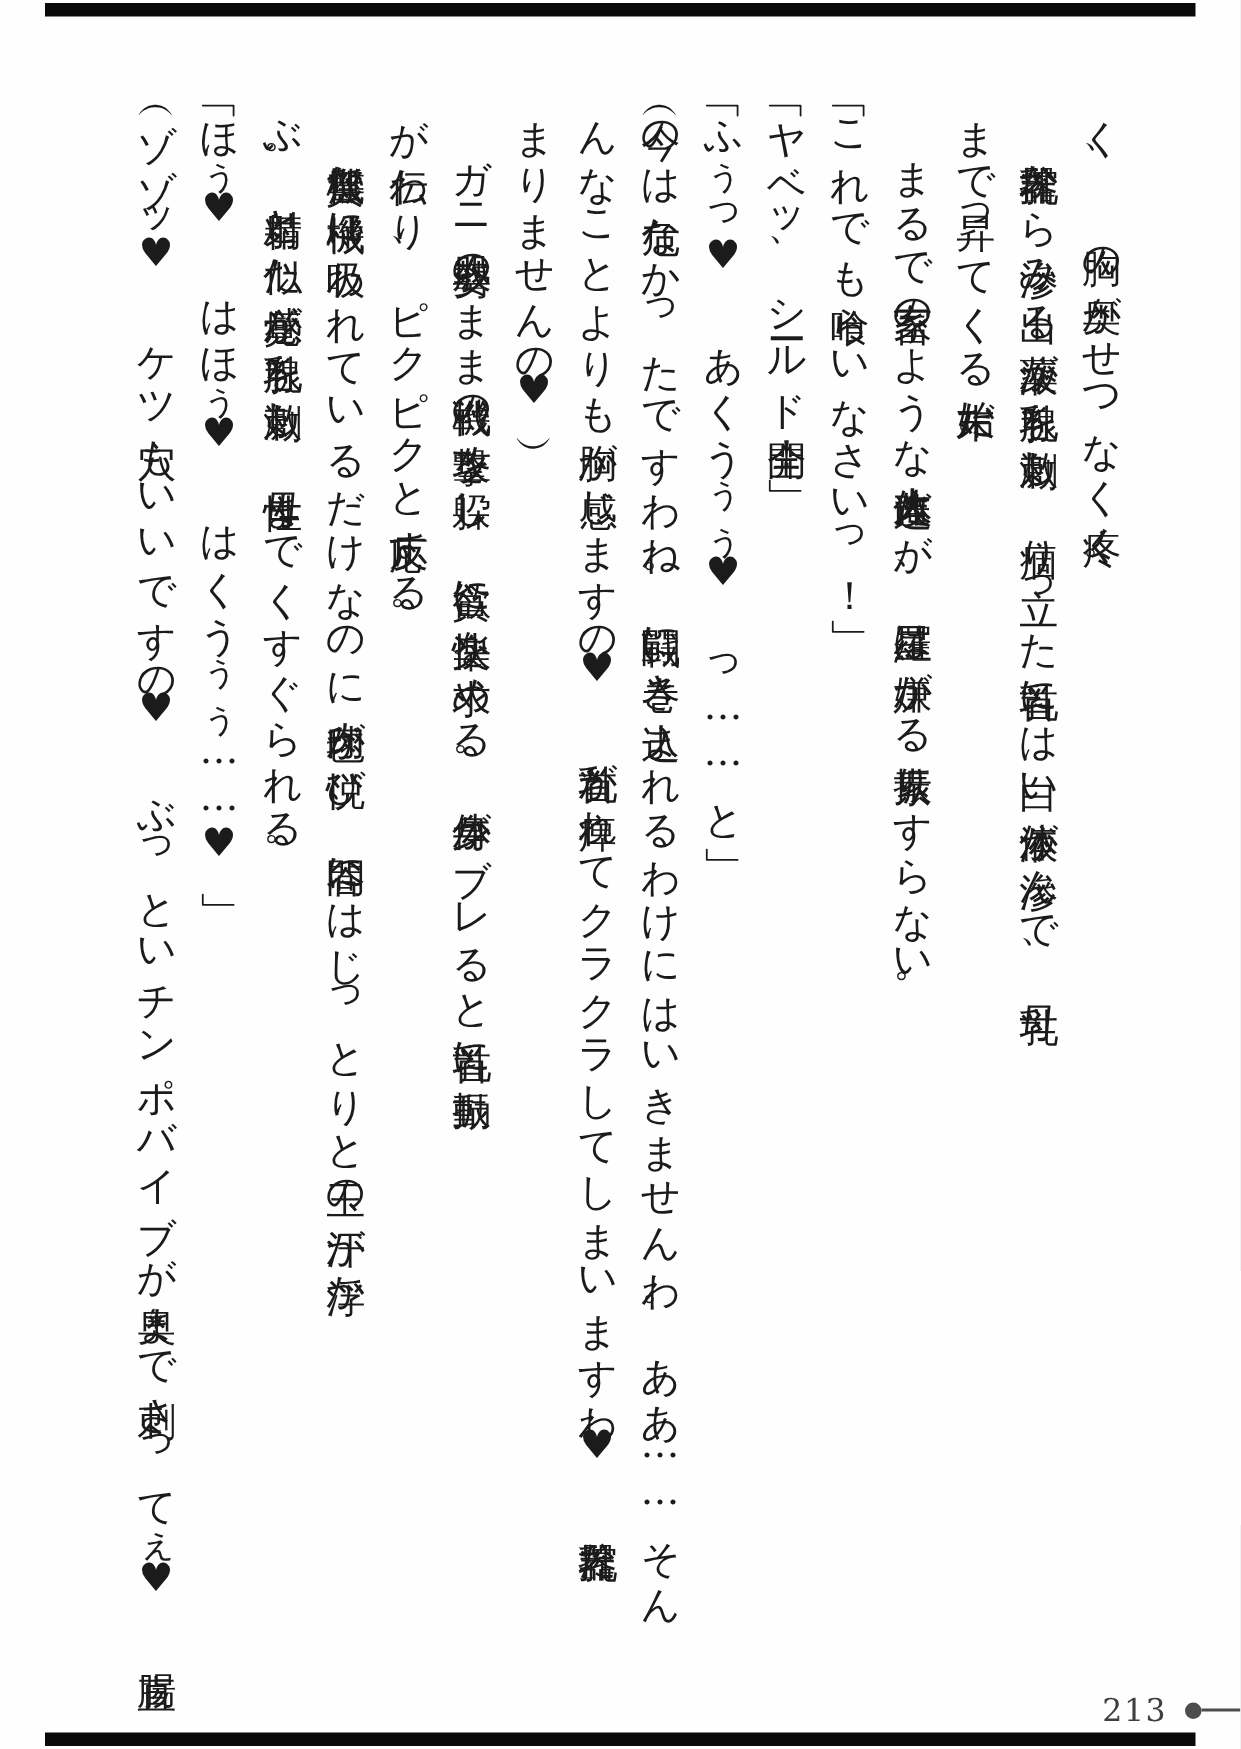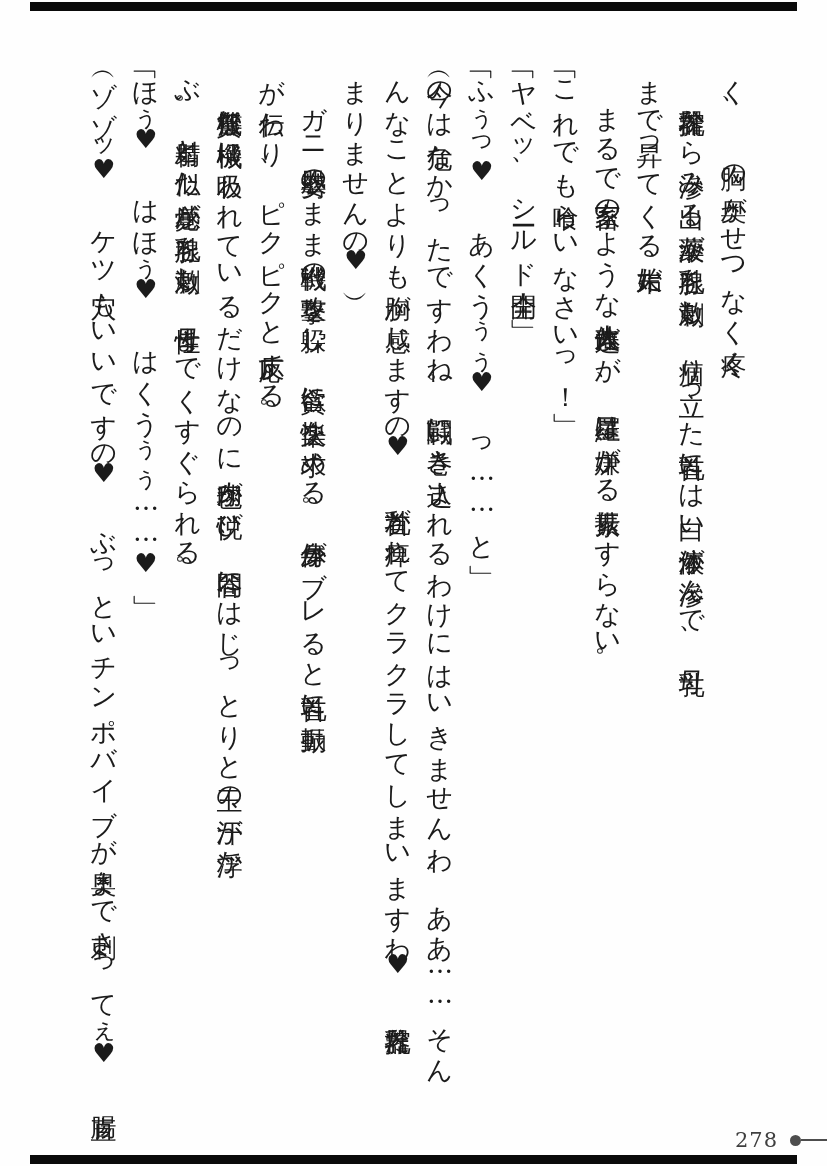--- a/index.html
+++ b/index.html
@@ -92,20 +92,20 @@
     <div class="line">まりませんの♥）</div>
     <div class="line">　ガニ股姿勢のまま戦機の攻撃を躱し、貪欲に快楽を求める。身体がブレると乳首に振動</div>
     <div class="line">が伝わり、ピクピクと反応する。</div>
     <div class="line">　無機質な機械に吸われているだけなのに肉毬が悦び、谷間にはじっとりと玉の汗が浮か</div>
     <div class="line">ぶ。射精と似た感覚が乳腺を刺激し、母性までくすぐられる。</div>
     <div class="line">「ほぅ♥　はほぅ♥　はくうぅぅ……♥」</div>
     <div class="line">（ゾゾッ♥　ケツ穴もいいですの♥　ぶっといチンポバイブが奥まで刺さってぇ♥　直腸</div>
   </div>
 
   <div class="footer">
-    <span class="pagenum">278</span>
+    <span class="pagenum">213</span>
     <span class="footer-dot"></span>
     <span class="footer-tick"></span>
   </div>
 
   <div class="rule bottom"></div>
 
 </div>
 
 </body></html>

